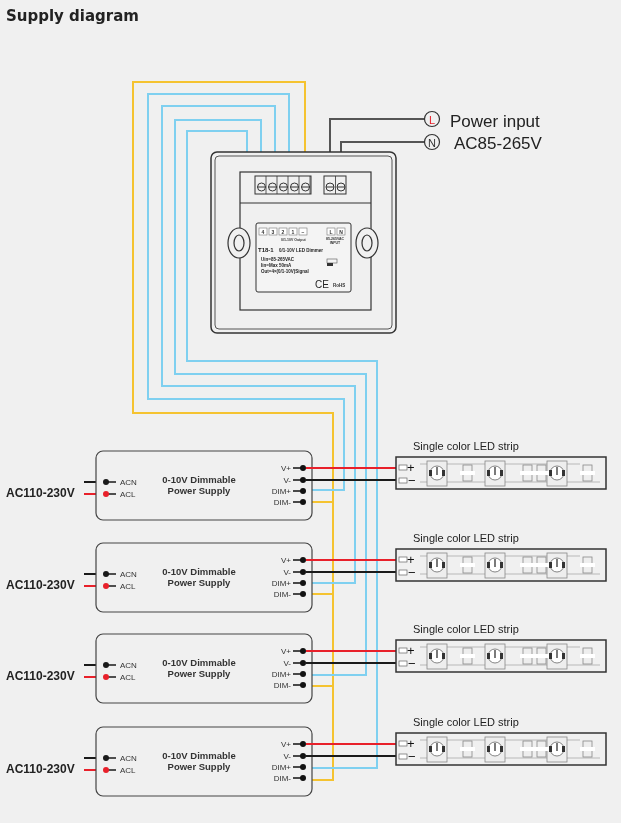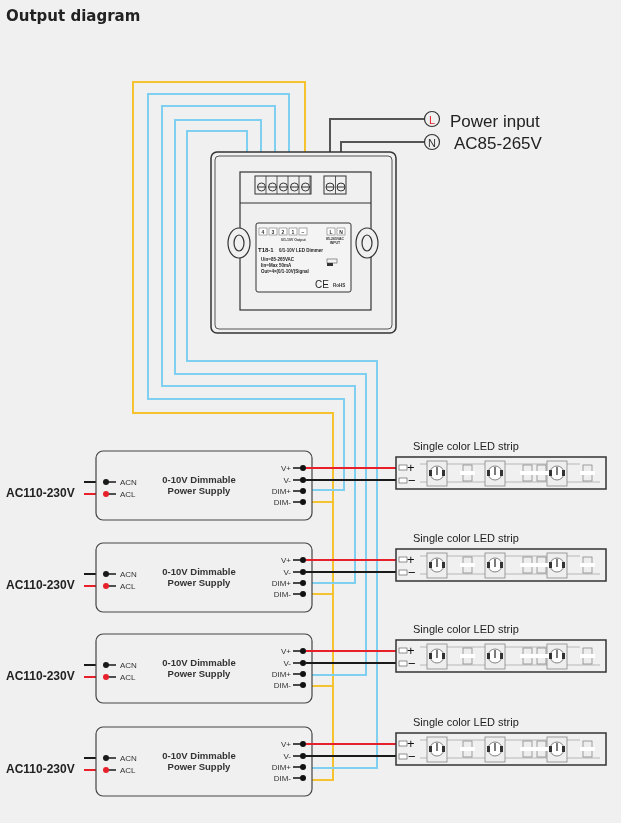--- a/index.html
+++ b/index.html
@@ -4,21 +4,21 @@
 <style>
   html,body{margin:0;padding:0;background:#f0f0f0;}
   body{width:621px;height:823px;position:relative;overflow:hidden;font-family:"DejaVu Sans","Liberation Sans",sans-serif;}
   #title{position:absolute;left:6px;top:7px;font-size:15px;font-weight:bold;color:#222;font-family:"DejaVu Sans",sans-serif;}
   svg{position:absolute;left:0;top:0;}
   .lbl{font-family:"Liberation Sans",sans-serif;}
 </style>
 </head>
 <body>
 
-<div id="title">Output diagram</div>
+<div id="title">Supply diagram</div>
 
 <svg id="diagram" width="621" height="823" viewBox="0 0 621 823" xmlns="http://www.w3.org/2000/svg">
 
   <g id="signal-wires" fill="none" stroke-width="2">
 
     <polyline class="wy" points="305,185 305,82 133,82 133,413 333,413 333,780 312,780"></polyline>
 
     <polyline class="wb" points="289,185 289,94 148,94 148,399 344,399 344,490 312,490"></polyline>
 
     <polyline class="wb" points="275,185 275,106 162,106 162,386 355,386 355,583 312,583"></polyline>

